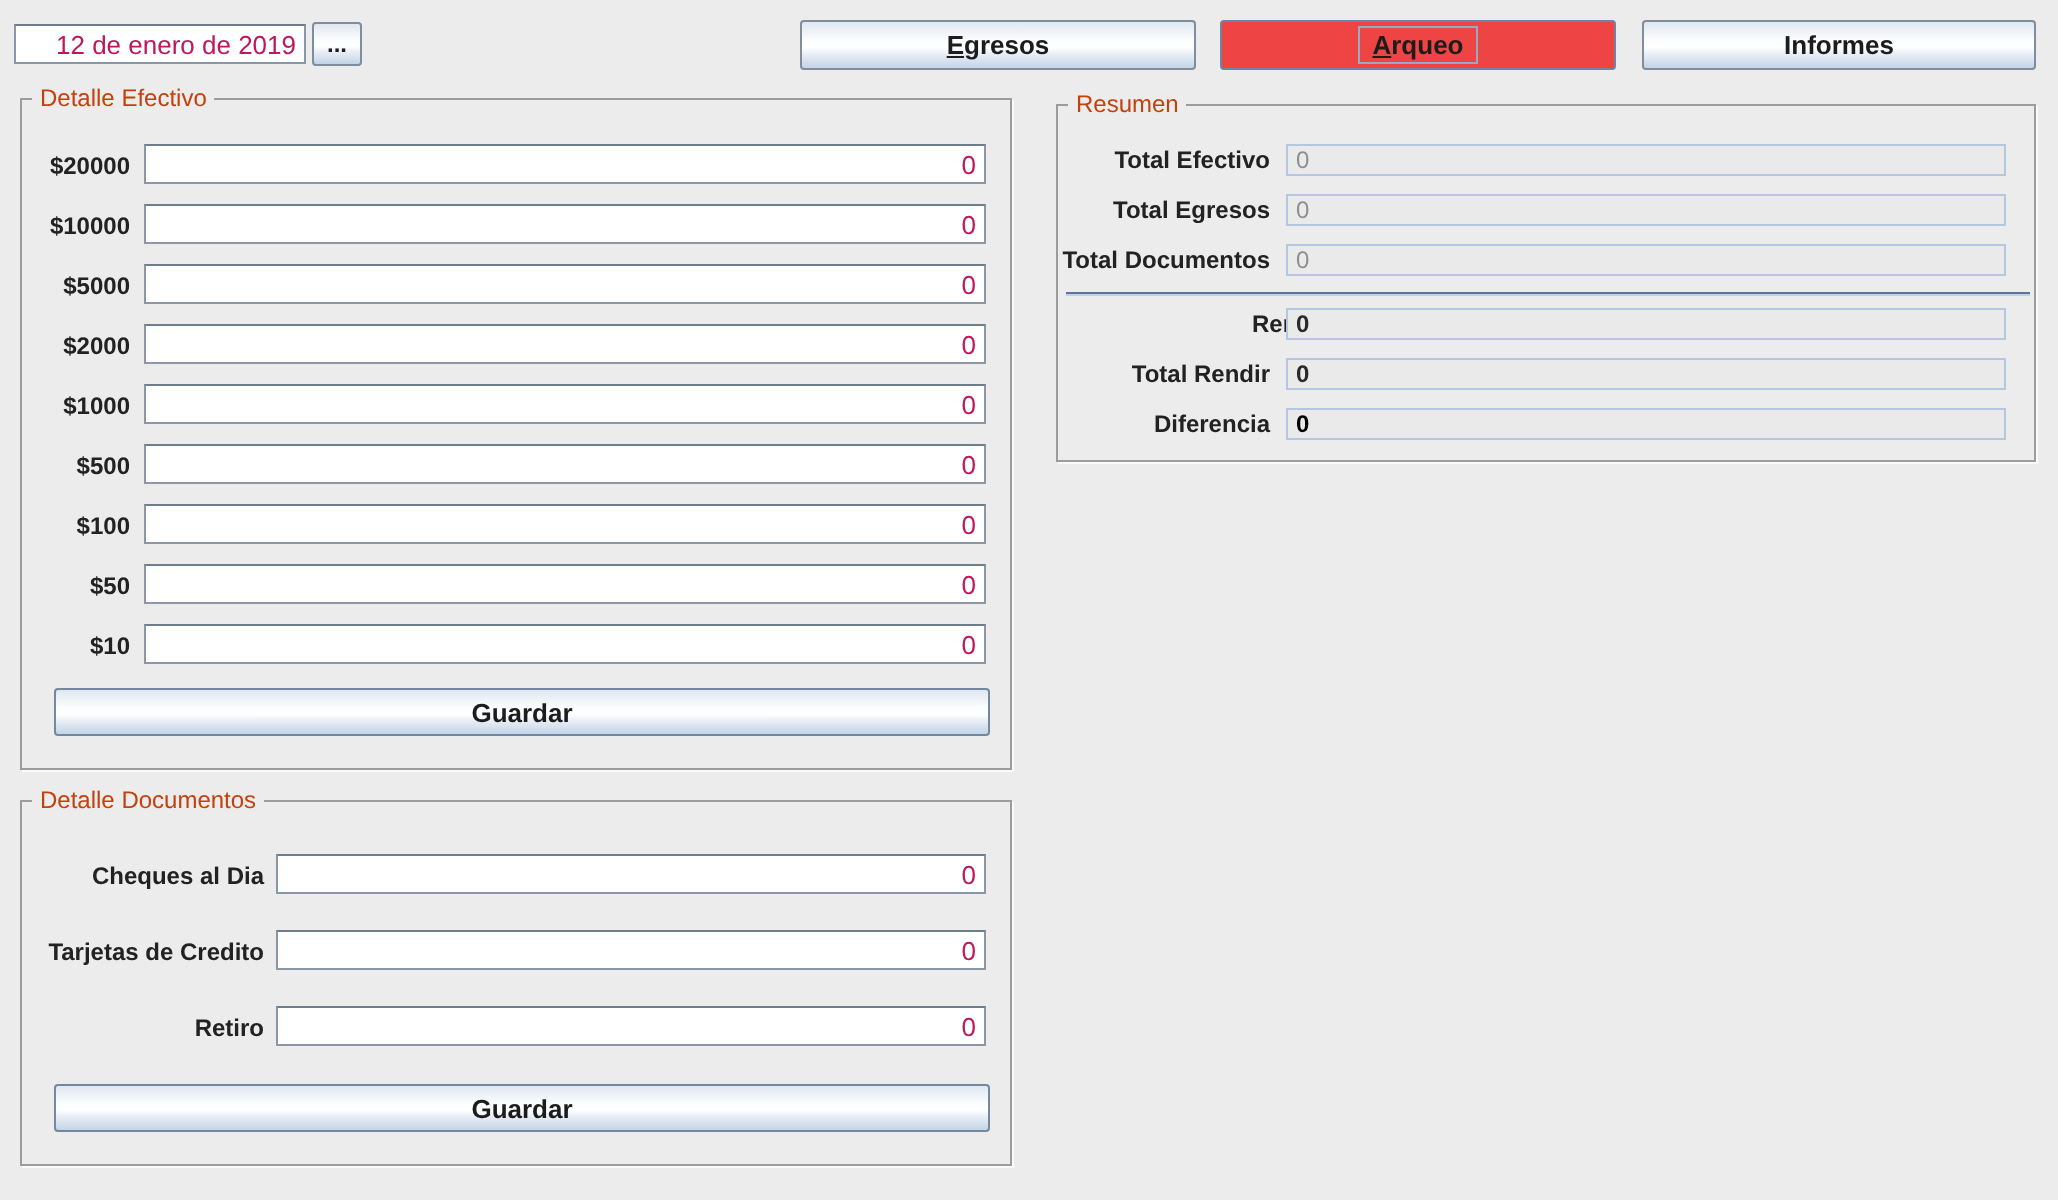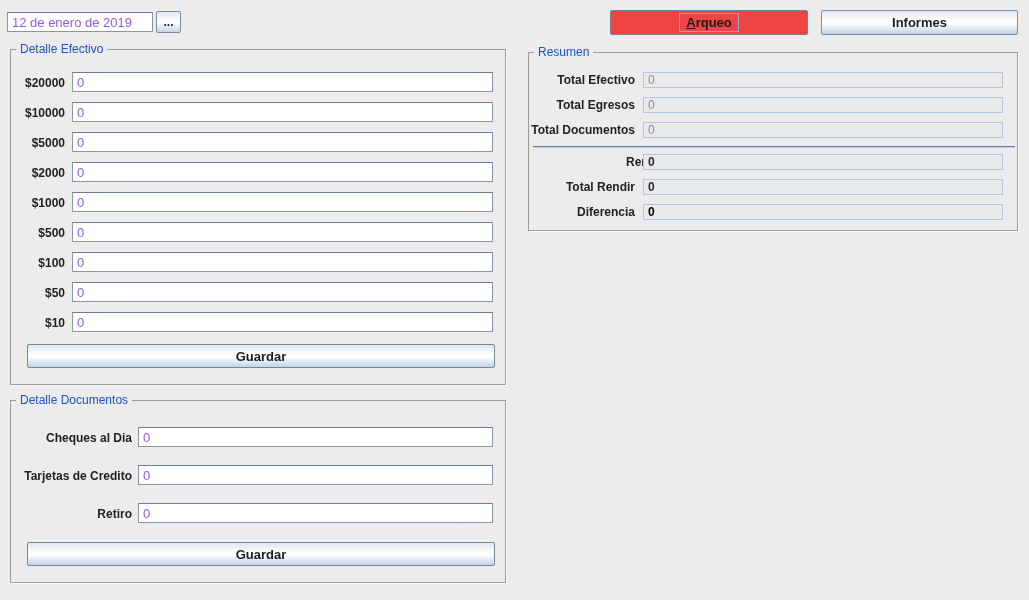--- a/index.html
+++ b/index.html
@@ -28,22 +28,23 @@
   .btn.small { font-size:12px; }
   .btn.guardar { border-color:#73889f; }
 
   
   .tf {
     position:absolute;
     background:#ffffff;
     border:1px solid #8a98a6;
     border-top-color:#6e7e8e;
     font-family:"Liberation Sans", sans-serif;
-    font-size:13px; color:#8b5cf6;
+    font-size:13px; color:#be185d;
     padding:0 4px;
+    text-align:right;
   }
 
   
   .sf {
     position:absolute;
     background:#eaeaea;
     border:1px solid #b5c6e0;
     font-size:12px; line-height:14px;
     color:#8e8e8e;
     padding:0 4px;
@@ -66,21 +67,21 @@
     position:absolute;
     border:1px solid #9c9c9c;
     box-shadow:1px 1px 0 #fafafa;
     background:transparent;
   }
   .panel-title {
     position:absolute;
     background:#ececec;
     padding:0 4px;
     font-size:12px; line-height:14px;
-    color:#1d4ed8;
+    color:#c2410c;
     white-space:nowrap;
   }
 
   
   .separator {
     position:absolute;
     height:2px;
     border-top:1px solid #5b74a2;
     border-bottom:1px solid #c5d1e1;
   }
@@ -88,20 +89,23 @@
 </head>
 <body>
 
 <div class="app">
 
   <input class="tf" style="left: 7px; top: 12px; width: 146px; height: 20px;" value="12 de enero de 2019">
   <button class="btn small" style="left:156px; top:11px; width:25px; height:22px;">
     <span class="cap">...</span>
   </button>
 
+  <button class="btn mnemonic" style="left:400px; top:10px; width:198px; height:25px;">
+    <span class="cap">Egresos</span>
+  </button>
   <button class="btn mnemonic pressed" style="left:610px; top:10px; width:198px; height:25px;">
     <span class="cap">Arqueo</span>
   </button>
   <button class="btn" style="left:821px; top:10px; width:197px; height:25px;">
     <span class="cap">Informes</span>
   </button>
 
   <div class="panel" style="left:10px; top:49px; width:496px; height:336px;"></div>
   <span class="panel-title" style="left:16px; top:42px;">Detalle Efectivo</span>
 

